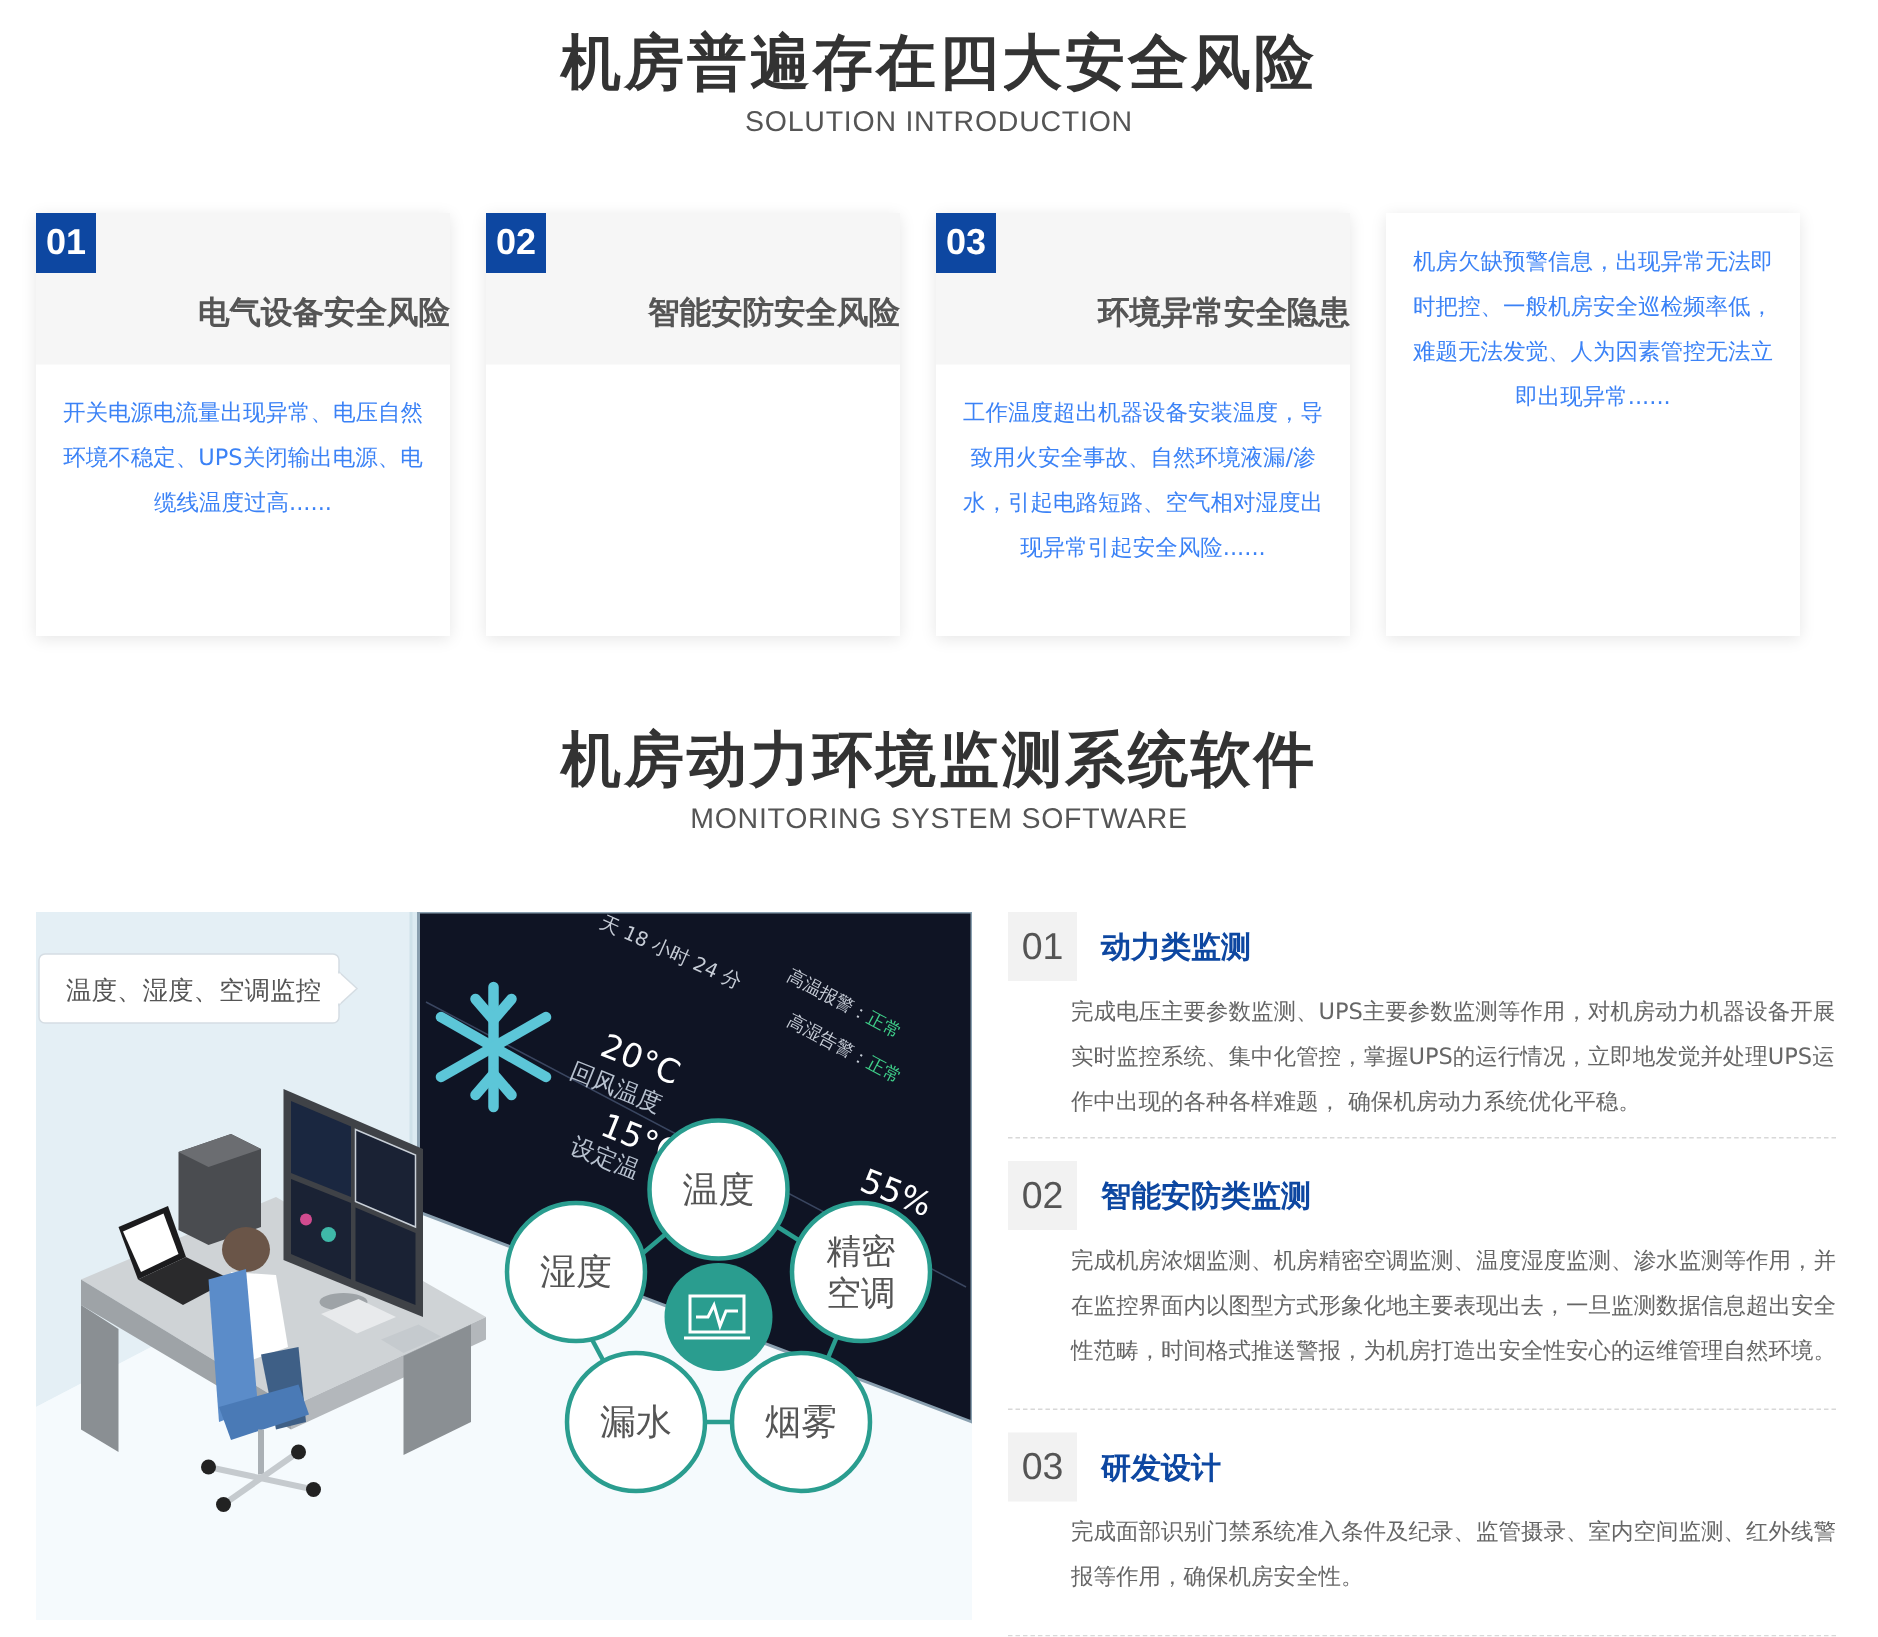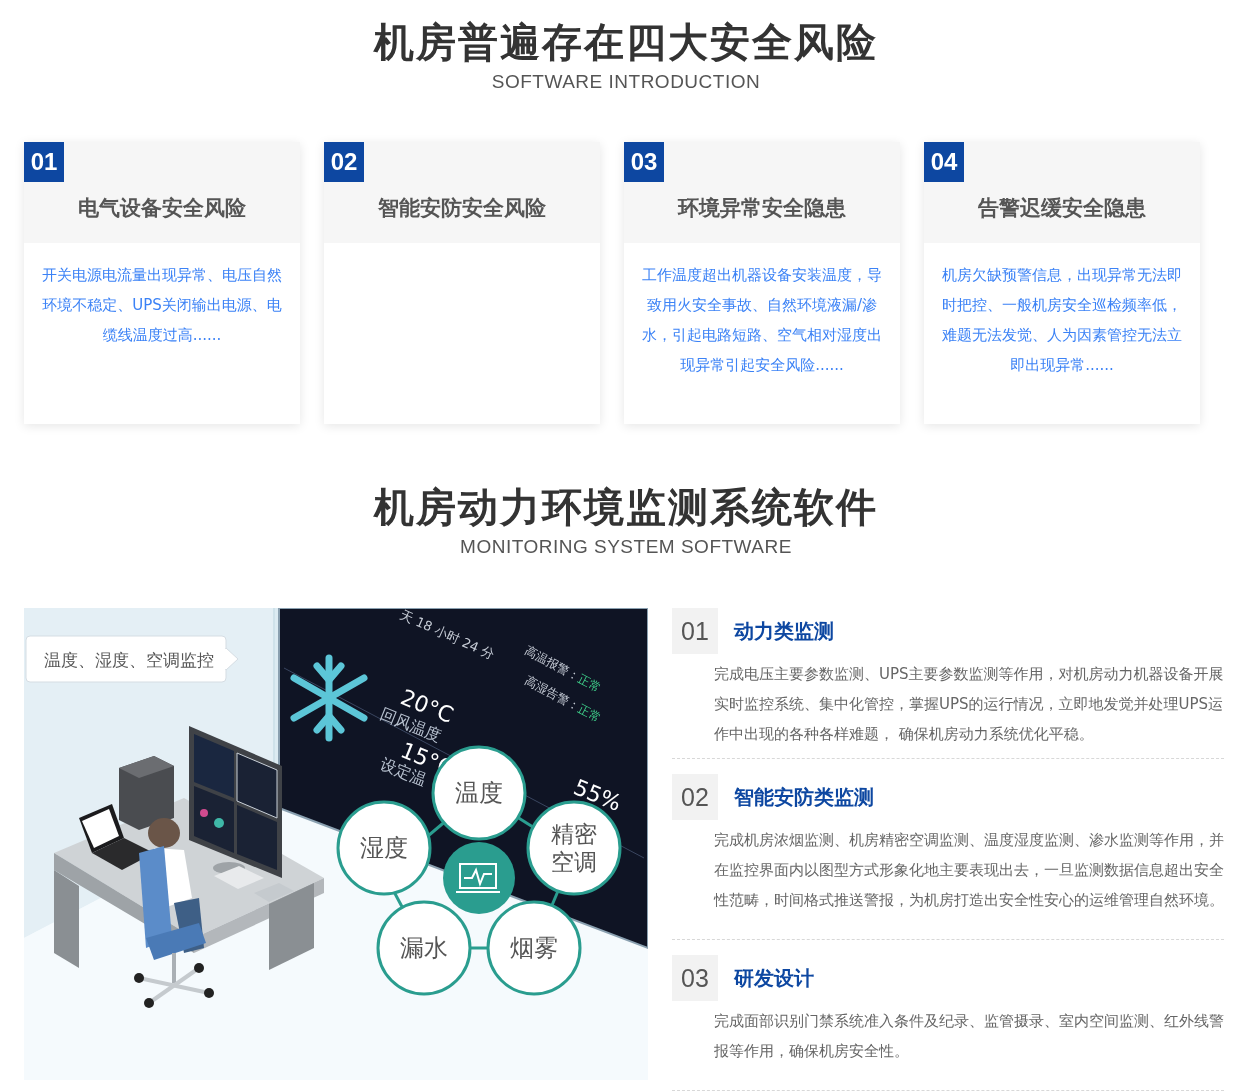--- a/index.html
+++ b/index.html
@@ -10,21 +10,21 @@
   .sec-title h2 { font-size: 40px; font-weight: bold; color: #333333; letter-spacing: 2px; line-height: 48px; }
   .sec-title p { font-family: "Liberation Sans", sans-serif; font-size: 19px; color: #555; line-height: 24px; margin-top: 4px; letter-spacing: 0.5px; }
   #sec1-title { top: 18px; }
   #sec2-title { top: 483px; }
 
   
   .cards { position: absolute; top: 142px; left: 24px; width: 1180px; height: 282px; }
   .card { position: absolute; top: 0; width: 276px; height: 282px; background: #fff; box-shadow: 0 2px 10px rgba(0,0,0,0.10); }
   .card .head { height: 101px; background: #f6f6f6; position: relative; }
   .card .num { position: absolute; left: 0; top: 0; width: 40px; height: 40px; background: #0d47a1; color: #fff; font-family: "Liberation Sans", sans-serif; font-weight: bold; font-size: 24px; line-height: 40px; text-align: center; }
-  .card .title { position: absolute; left: 0; right: 0; top: 52px; text-align: center; font-size: 21px; font-weight: bold; color: #555; }
+  .card .title { position: absolute; left: 0; right: 0; top: 52px; text-align: right; font-size: 21px; font-weight: bold; color: #555; }
   .card .desc { padding: 17px 16px 0 16px; text-align: center; font-size: 15px; line-height: 30px; color: #3b82f6; }
 
   
   .illus { position: absolute; left: 24px; top: 608px; width: 624px; height: 472px; background: #f3f9fc; overflow: hidden; }
 
   
   .features { position: absolute; left: 672px; top: 608px; width: 552px; }
   .feat { position: relative; border-bottom: 1px dashed #d8d8d8; }
   .feat .fhead { display: flex; align-items: center; height: 46px; }
   .feat .fnum { width: 46px; height: 46px; background: #f2f2f2; color: #555; font-family: "Liberation Sans", sans-serif; font-size: 25px; line-height: 46px; text-align: center; }
@@ -32,21 +32,21 @@
   .feat .fdesc { font-size: 15px; line-height: 30px; color: #666; padding: 5px 0 10px 0; letter-spacing: 0px; margin-left: 42px; }
   #feat0 { height: 151px; }
   #feat1 { height: 166px; margin-top: 15px; }
   #feat2 { height: 136px; margin-top: 15px; }
 </style>
 </head>
 <body>
 
 <div class="sec-title" id="sec1-title">
   <h2>机房普遍存在四大安全风险</h2>
-  <p>SOFTWARE INTRODUCTION</p>
+  <p>SOLUTION INTRODUCTION</p>
 </div>
 
 <div class="cards">
   <div class="card" style="left:0px">
     <div class="head">
       <div class="num">01</div>
       <div class="title">电气设备安全风险</div>
     </div>
     <div class="desc">开关电源电流量出现异常、电压自然环境不稳定、UPS关闭输出电源、电缆线温度过高......</div>
   </div>
@@ -57,24 +57,20 @@
     </div>
   </div>
   <div class="card" style="left:600px">
     <div class="head">
       <div class="num">03</div>
       <div class="title">环境异常安全隐患</div>
     </div>
     <div class="desc">工作温度超出机器设备安装温度，导致用火安全事故、自然环境液漏/渗水，引起电路短路、空气相对湿度出现异常引起安全风险......</div>
   </div>
   <div class="card" style="left:900px">
-    <div class="head">
-      <div class="num">04</div>
-      <div class="title">告警迟缓安全隐患</div>
-    </div>
     <div class="desc">机房欠缺预警信息，出现异常无法即时把控、一般机房安全巡检频率低，难题无法发觉、人为因素管控无法立即出现异常......</div>
   </div>
 </div>
 
 <div class="sec-title" id="sec2-title">
   <h2>机房动力环境监测系统软件</h2>
   <p>MONITORING SYSTEM SOFTWARE</p>
 </div>
 
 <div class="illus">

